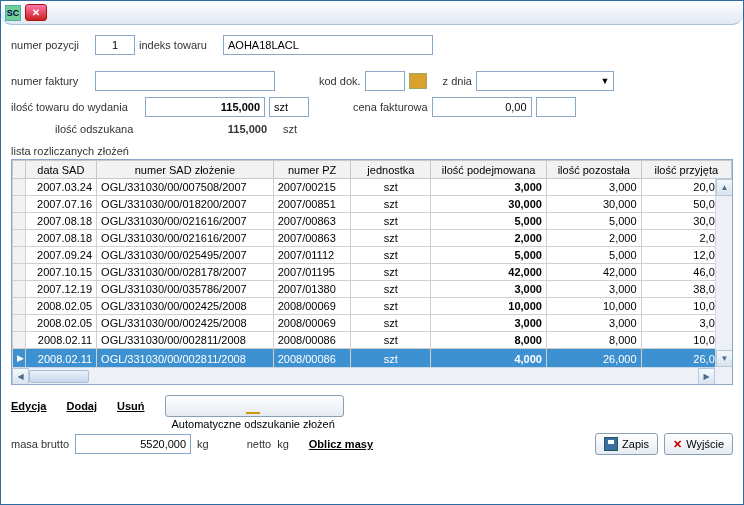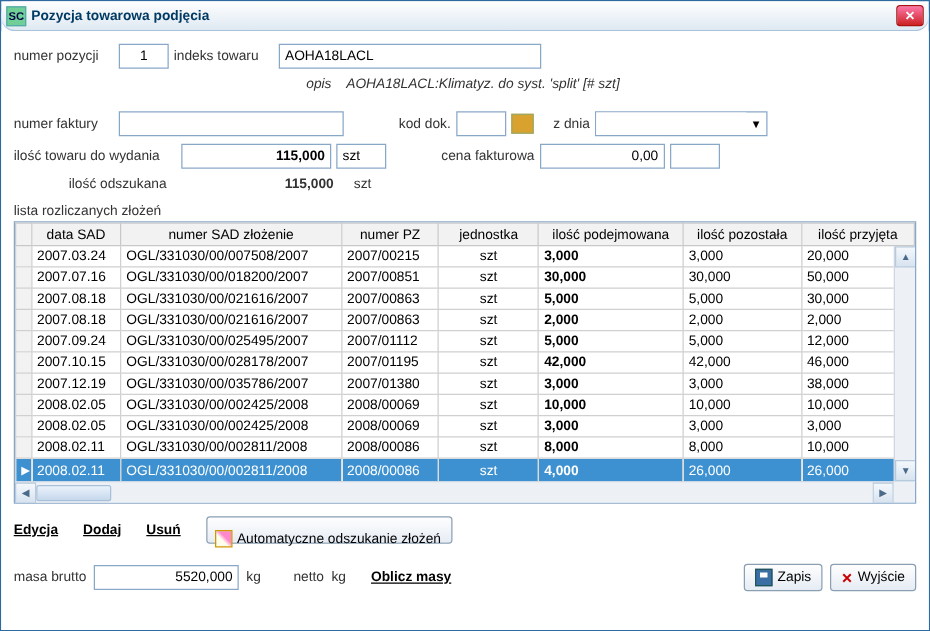--- a/index.html
+++ b/index.html
@@ -13,27 +13,27 @@
   .row { display:flex; align-items:center; margin-bottom:6px; gap:4px; }
   .lbl { color:#333; }
   input.tx { border:1px solid #89a8c8; background:#fff; height:20px; padding:1px 4px; }
   input.tr { text-align:right; }
   input.tc { text-align:center; }
   .drop { display:inline-flex; align-items:center; border:1px solid #89a8c8; height:20px; }
   .drop input { border:none; height:18px; width:120px; }
   .drop .arrow { width:16px; display:flex; align-items:center; justify-content:center; font-size:9px; }
   .linkbtn { text-decoration:underline; color:#000; cursor:pointer; margin-right:14px; font-weight:bold; }
   .btn { display:inline-flex; align-items:center; gap:4px; border:1px solid #8a9fb3; border-radius:3px; padding:2px 8px; height:22px; background:linear-gradient(#fefefe,#e6ecf4); cursor:pointer; }
-  .btn.icon { padding:16px 8px 2px 6px; }
+  .btn.icon { padding:16px 8px 2px 6px;flex-direction:column; }
   .sectlbl { margin-top:4px; margin-bottom:2px; color:#333; }
   .tablewrap { border:1px solid #89a8c8; height:226px; background:#fff; position:relative; overflow:hidden; }
   .tbl { width:100%; border-collapse:collapse; table-layout:fixed; }
   .tbl th { background:#f2f2f2; border:1px solid #c8c8c8; padding:2px 4px; font-weight:normal; text-align:center; height:18px; overflow:hidden; }
   .tbl td { border:1px solid #d0d0d0; padding:1px 4px; height:17px; overflow:hidden; white-space:nowrap; }
-  .tbl td.r { }
+  .tbl td.r { text-align:right; }
   .tbl td.c { text-align:center; }
   .tbl td.bold { font-weight:bold; }
   .tbl tr.sel td { background:#3e91d1; color:#fff; }
   .gutter { width:12px; background:#f2f2f2; border-right:1px solid #c8c8c8; }
   .gutter.sel { background:#3e91d1; }
   .gutter .tri { font-size:9px; color:#fff; display:block; text-align:center; line-height:17px; }
   .scrollbar-h { height:17px; background:#edf1f6; display:flex; align-items:center; border-top:1px solid #cfd7e2; position:absolute; left:0; right:17px; bottom:0; }
   .sb-btn { width:17px; height:17px; background:linear-gradient(#f4f8fc,#d7e3f0); border:1px solid #b8c9db; display:flex; align-items:center; justify-content:center; font-size:8px; color:#4a6a8a; }
   .sb-track { flex:1; height:17px; background:#edf1f6; position:relative; }
   .sb-thumb { position:absolute; left:0; top:2px; height:13px; width:60px; background:linear-gradient(#eaf2fb,#c6d8ec); border:1px solid #a8c0da; border-radius:2px; }
@@ -47,34 +47,28 @@
   .save-icon:after { content:""; position:absolute; left:3px; top:2px; width:6px; height:4px; background:#fff; }
   .x-red { color:#c00; font-weight:bold; }
   .wand { width:14px; height:14px; display:inline-block; background:linear-gradient(45deg,#ffe 40%,#f8c 60%); border:1px solid #c90; }
 </style>
 </head>
 <body>
 
 <div class="window">
   <div class="titlebar">
     <span class="ticon">SC</span>
-    <span class="title">Pozycja towarowa podjęcia</span>
     <span class="closebtn">✕</span>
   </div>
   <div class="content">
     <div class="row">
       <span class="lbl" style="width:80px">numer pozycji</span>
       <input class="tx tc" style="width: 40px;" value="1">
       <span class="lbl" style="margin-left:0;width:80px">indeks towaru</span>
       <input class="tx" style="width: 210px;" value="AOHA18LACL">
-    </div>
-    <div class="row">
-      <span style="width:230px"></span>
-      <span class="lbl" style="width:28px;font-style:italic">opis</span>
-      <span class="lbl" style="font-style:italic">AOHA18LACL:Klimatyz. do syst. 'split' [# szt]</span>
     </div>
     <div class="row" style="margin-top:10px">
       <span class="lbl" style="width:80px">numer faktury</span>
       <input class="tx" style="width: 180px;" value="">
       <span class="lbl" style="margin-left:40px">kod dok.</span>
       <input class="tx" style="width: 40px;" value="">
       <span class="icon-book"></span>
       <span class="lbl" style="margin-left:12px">z dnia</span>
       <span class="drop">
         <input value="" style="">
@@ -258,21 +252,21 @@
       <span class="btn icon">
         <span class="wand"></span>
         <span>Automatyczne odszukanie złożeń</span>
       </span>
     </div>
 
     <div class="footerrow" style="margin-top:16px">
       <span class="lbl">masa brutto</span>
       <input class="tx tr" style="width: 116px;" value="5520,000">
       <span class="lbl">kg</span>
-      <span class="lbl" style="margin-left:20px">netto</span>
+      <span class="lbl" style="margin-left:32px">netto</span>
       <span class="lbl">kg</span>
       <span class="linkbtn" style="margin-left:14px">Oblicz masy</span>
       <span class="spacer"></span>
       <span class="btn">
         <span class="save-icon"></span>
         <span>Zapis</span>
       </span>
       <span class="btn">
         <span class="x-red">✕</span>
         <span>Wyjście</span>

